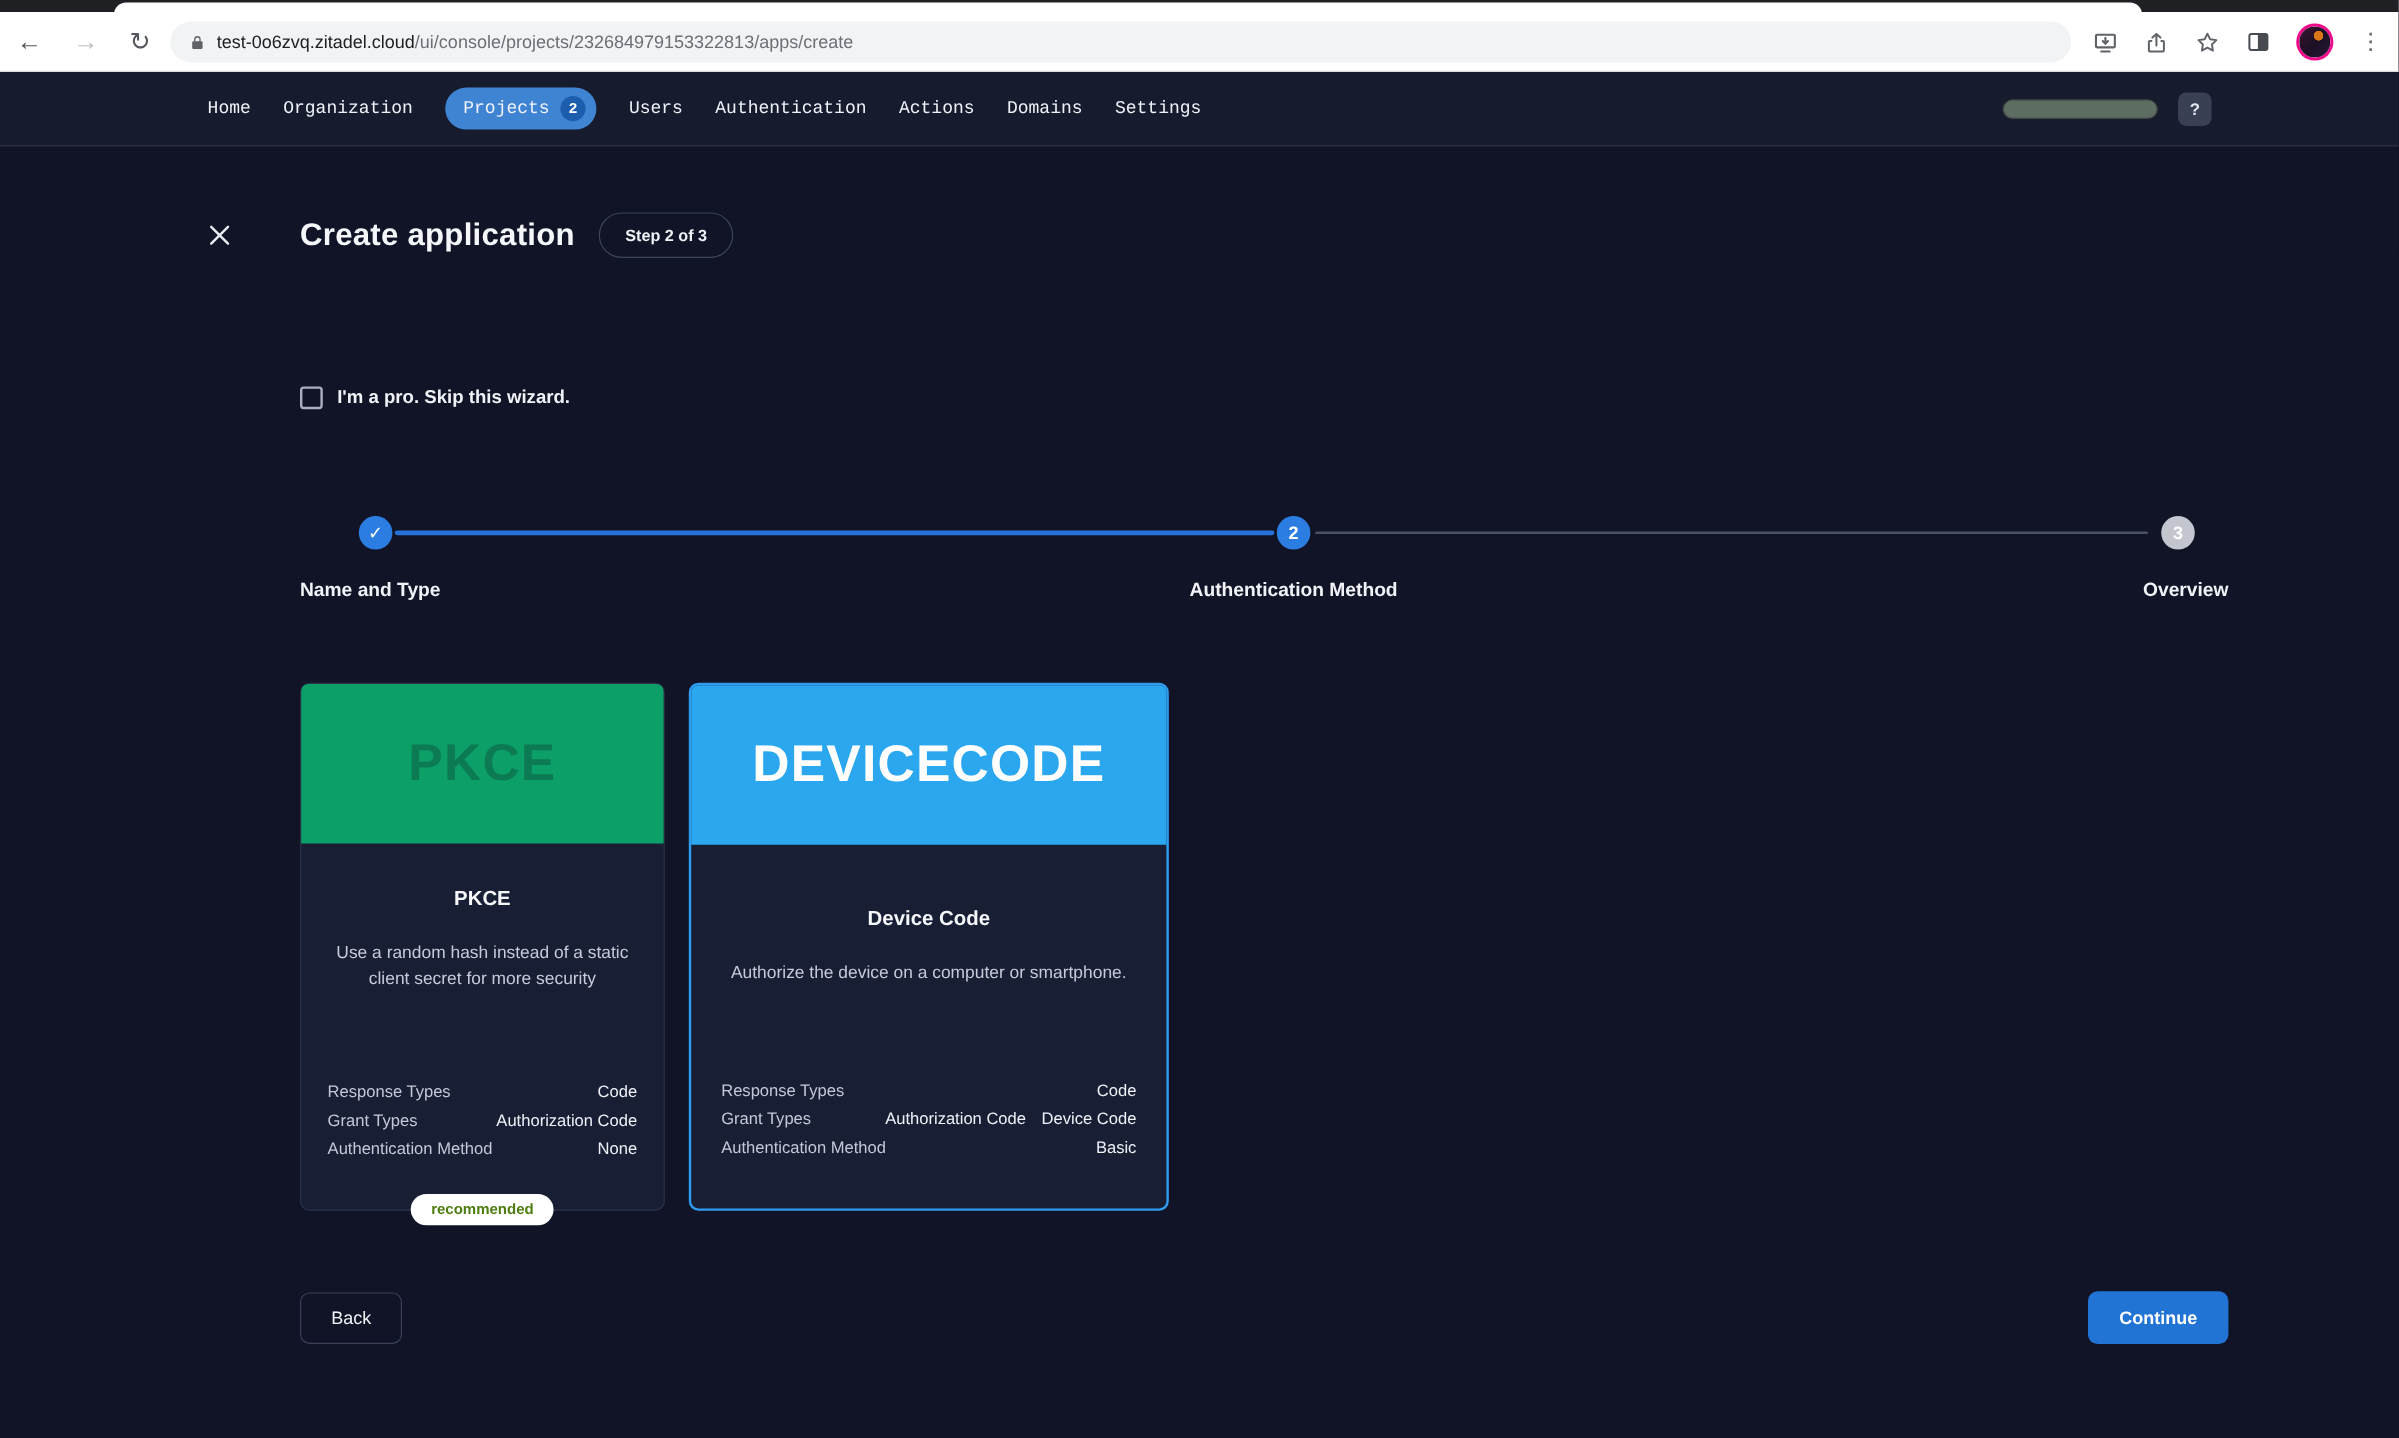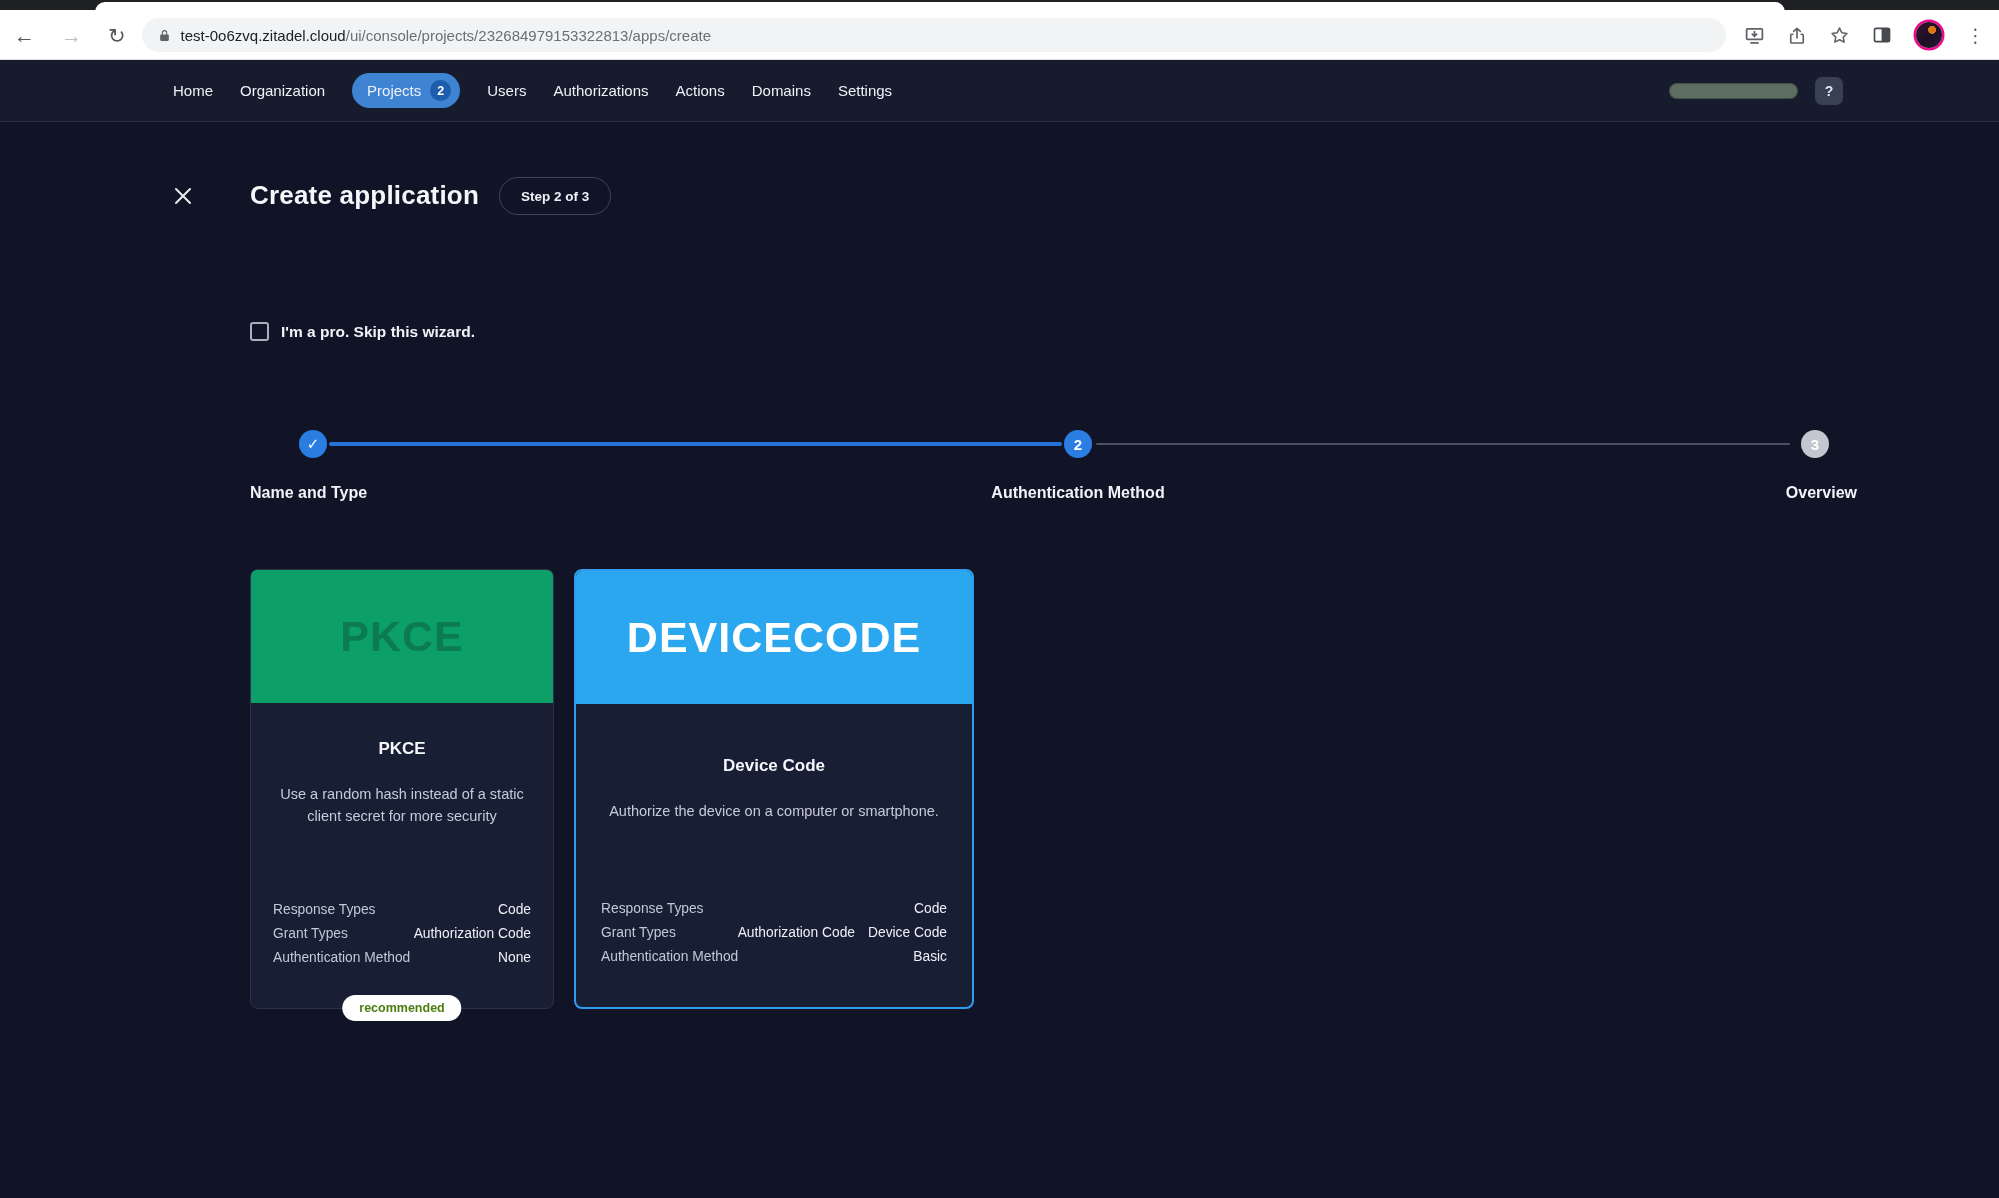--- a/index.html
+++ b/index.html
@@ -20,21 +20,21 @@
   .url-path { color:#6b7076; }
   .chrome-right { display:flex; align-items:center; gap:22px; margin-left:18px; }
   .avatar { width:26px; height:26px; border-radius:50%;
     background: radial-gradient(circle at 62% 30%, #d97617 0 16%, transparent 17%),
                 linear-gradient(135deg,#3a1430 0%, #1b1026 55%, #2c1838 100%);
     box-shadow:0 0 0 2.5px #ef0a8c; margin:0 2px; }
   .dots { font-size:19px; color:#5f6368; line-height:1; }
 
   
   .navbar { position:absolute; top:60px; left:0; width:100%; height:62px; background:#161b2d; border-bottom:1px solid #2c3244; display:flex; align-items:center; padding:0 156px 0 173px; }
-  .nav-items { display:flex; align-items:center; gap:27px; }
+  .nav-items { display:flex; align-items:center; gap:27px;font-family:Liberation Mono, monospace; }
   .nav-item { color:#eef1f7; font-size:15px; font-weight:500; cursor:pointer; }
   .nav-item.pill { display:flex; align-items:center; gap:9px; padding:7px 9px 7px 15px; border-radius:18px; }
   .nav-badge { width:21px; height:21px; border-radius:50%; background:#1c5dad; color:#fff; font-size:12.5px; font-weight:700; display:flex; align-items:center; justify-content:center; }
   .nav-right { margin-left:auto; display:flex; align-items:center; gap:17px; }
   .skeleton-pill { width:129px; height:16px; border-radius:8px; background:#5e6d62; box-shadow:inset 0 0 0 1px rgba(0,0,0,.28); }
   .help-btn { width:28px; height:28px; border:none; border-radius:7px; background:#3a4054; color:#e2e6ee; font-size:14px; font-weight:700; font-family:inherit; cursor:pointer; }
 
   
   .main { position:absolute; top:122px; left:0; right:0; bottom:0; }
   .close-x { position:absolute; left:171px; top:62px; width:24px; height:24px; cursor:pointer; }
@@ -135,21 +135,21 @@
 
   <div class="navbar">
     <div class="nav-items">
       <span class="nav-item">Home</span>
       <span class="nav-item">Organization</span>
       <span class="nav-item pill" style="background-color: rgb(63, 131, 211);">
         <span>Projects</span>
         <span class="nav-badge">2</span>
       </span>
       <span class="nav-item">Users</span>
-      <span class="nav-item">Authorizations</span>
+      <span class="nav-item">Authentication</span>
       <span class="nav-item">Actions</span>
       <span class="nav-item">Domains</span>
       <span class="nav-item">Settings</span>
     </div>
     <div class="nav-right">
       <span class="skeleton-pill"></span>
       <button class="help-btn">?</button>
     </div>
   </div>
 
@@ -235,15 +235,19 @@
               <span class="dvals">
                   <span>Basic</span>
                 </span>
             </div>
           </div>
         </div>
       </div>
 
     </div>
 
+    <div class="footer">
+      <button class="btn-back">Back</button>
+      <button class="btn-continue" style="background-color: rgb(33, 115, 212);">Continue</button>
+    </div>
 
   </div>
 </div>
 
 </body></html>

